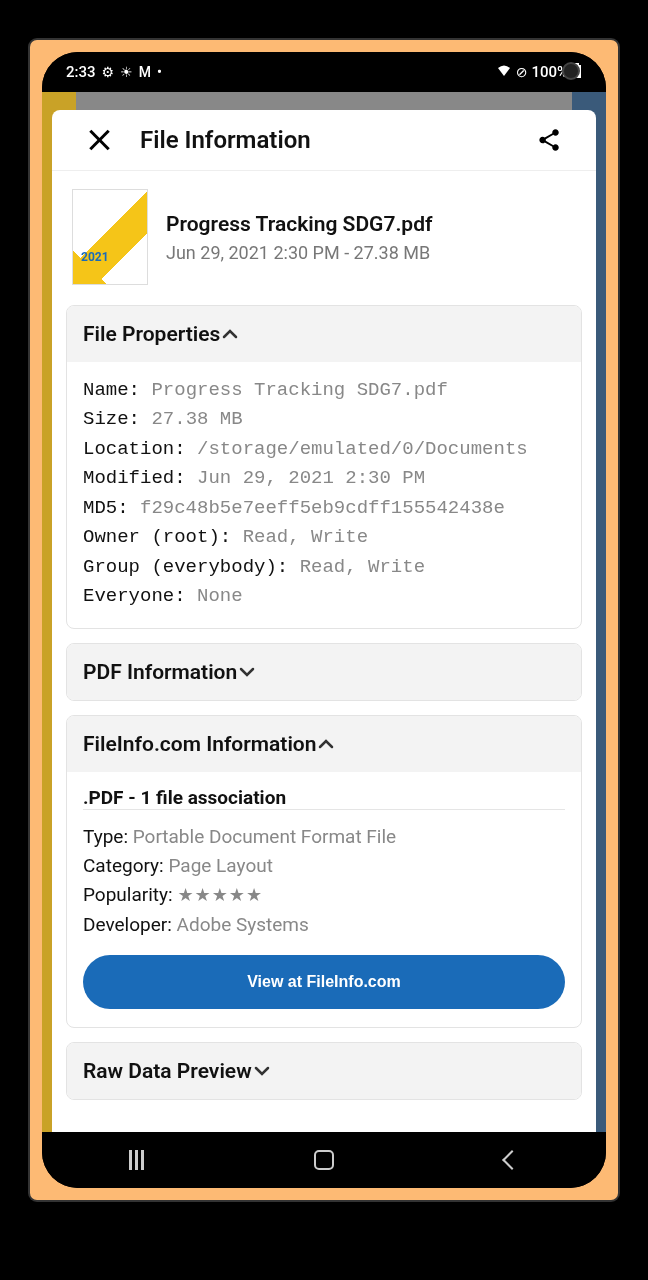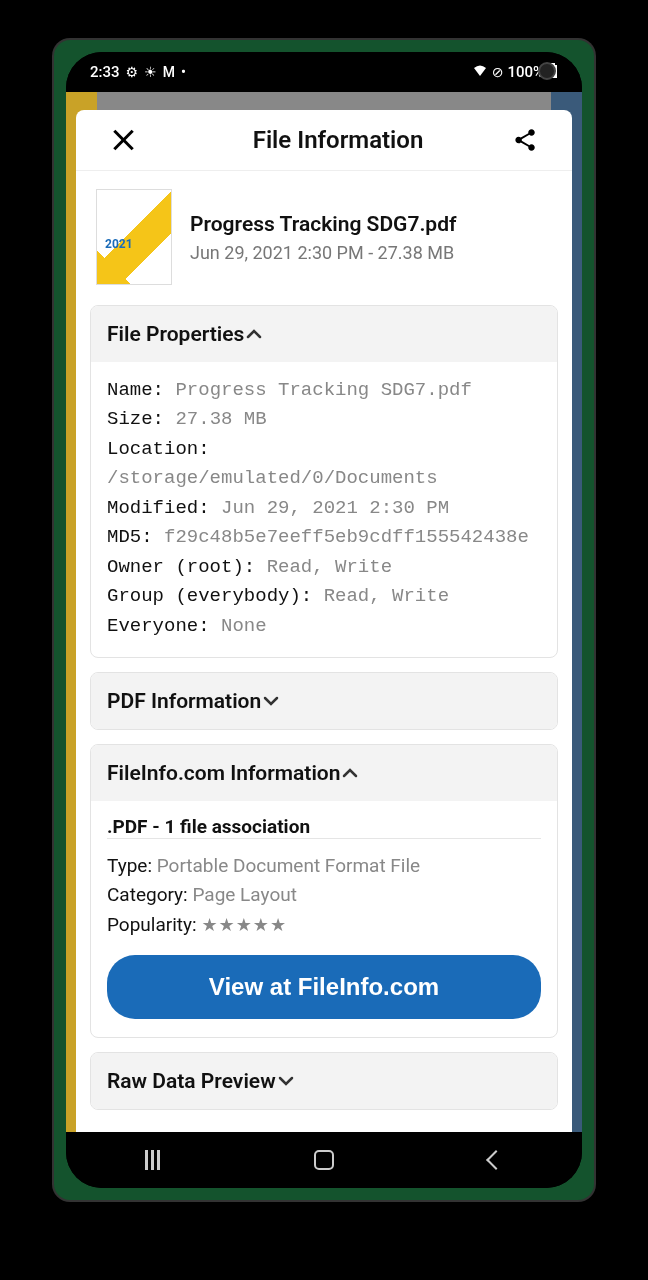--- a/index.html
+++ b/index.html
@@ -6,25 +6,25 @@
   body {
     background: #000;
     font-family: -apple-system, Roboto, sans-serif;
     display: flex;
     justify-content: center;
     align-items: flex-start;
     min-height: 1280px;
     width: 648px;
   }
   .phone-frame {
-    width: 540px;
+    width: 588px;
     height: 1160px;
     margin-top: 40px;
-    border-radius: 16px;
-    background: #14532d;
+    border-radius: 7px;
+    background: #fdba74;
     padding: 12px;
     position: relative;
     box-shadow: 0 0 0 2px #333;
   }
   .screen {
     width: 100%;
     height: 100%;
     border-radius: 36px;
     overflow: hidden;
     background: #000;
@@ -62,21 +62,20 @@
     border-radius: 8px 8px 0 0;
     display: flex;
     flex-direction: column;
     overflow: hidden;
   }
   .sheet-header {
     display: flex;
     align-items: center;
     padding: 16px 34px;
     border-bottom: 1px solid #eee;
-    text-align: center;
   }
   .close-x {
     width: 26px; height: 26px; position: relative; cursor: pointer;
   }
   .close-x::before, .close-x::after {
     content: ''; position: absolute; left: 12px; top: 0; width: 3px; height: 26px; background: #000;
   }
   .close-x::before { transform: rotate(45deg); }
   .close-x::after { transform: rotate(-45deg); }
   .sheet-title { font-size: 24px; font-weight: 600; margin-left: 28px; flex: 1; color: #111; }
@@ -88,21 +87,21 @@
     position: relative; border: 1px solid #ddd;
     overflow: hidden;
   }
   .thumb-shape {
     position: absolute; inset: 0;
     background:
       linear-gradient(135deg, transparent 45%, #f5c518 45% 70%, transparent 70%),
       linear-gradient(45deg, #f5c518 20%, transparent 20%);
   }
   .thumb-year {
-    position: absolute; bottom: 33px; left: 8px;
+    position: absolute; bottom: 20px; left: 8px;
     font-size: 12px; font-weight: 700; color: #1a6bb8;
   }
   .file-meta { flex: 1; display: flex; flex-direction: column; justify-content: center; }
   .file-name { font-size: 21px; font-weight: 600; color: #111; margin-bottom: 6px; }
   .file-sub { font-size: 18px; color: #777; }
   .section {
     border: 1px solid #e3e3e3; border-radius: 8px; margin-bottom: 14px;
     overflow: hidden;
   }
   .section-header {
@@ -114,21 +113,21 @@
   .section-body { padding: 14px 16px 16px; font-family: Liberation Mono, monospace; }
   .prop-row { font-size: 19px; line-height: 1.55; }
   .prop-key { color: #111; }
   .prop-val { color: #888; }
   .fileinfo-body { padding: 0 16px 18px; }
   .stars { color: #888; letter-spacing: 1px; font-size: 18px; }
   .view-btn {
     display: block; width: calc(100% - 0px);
     background: #1a6bb8; color: #fff;
     border: none; border-radius: 28px;
-    padding: 18px 0; font-size: 24px; font-weight: 600;
+    padding: 18px 0; font-size: 16px; font-weight: 600;
     margin-top: 16px; cursor: pointer;
   }
   .nav-bar {
     height: 56px; background: #000; display: flex;
     justify-content: space-around; align-items: center;
   }
   .nav-btn { width: 28px; height: 28px; display: flex; align-items: center; justify-content: center; }
   .nav-recent { display: flex; gap: 3px; }
   .nav-recent span { width: 3px; height: 20px; background: #ccc; }
   .nav-home { width: 20px; height: 20px; border: 2.5px solid #ccc; border-radius: 5px; }
@@ -241,20 +240,21 @@
                   </svg>
               </div>
             </div>
             <div style="padding:14px 16px 0;">
               <div style="font-size:19px;font-weight:700;color:#111;border-bottom:1px solid #e5e5e5;">.PDF - 1 file association</div>
             </div>
             <div class="fileinfo-body" style="padding-top:12px;">
               <div class="prop-row"><span class="prop-key">Type: </span><span class="prop-val">Portable Document Format File</span></div>
               <div class="prop-row"><span class="prop-key">Category: </span><span class="prop-val">Page Layout</span></div>
               <div class="prop-row"><span class="prop-key">Popularity: </span><span class="stars">★★★★★</span></div>
+              <div class="prop-row"><span class="prop-key">Developer: </span><span class="prop-val">Adobe Systems</span></div>
               <button class="view-btn">View at FileInfo.com</button>
             </div>
           </div>
 
           <div class="section" style="margin-bottom:8px;">
             <div class="section-header">
               <div class="section-title">Raw Data Preview</div>
               <div class="chevron">
                 <svg viewBox="0 0 20 20">
                     <path d="M4 7 L10 13 L16 7" stroke="#333" stroke-width="2.5" fill="none" stroke-linecap="round"></path>

